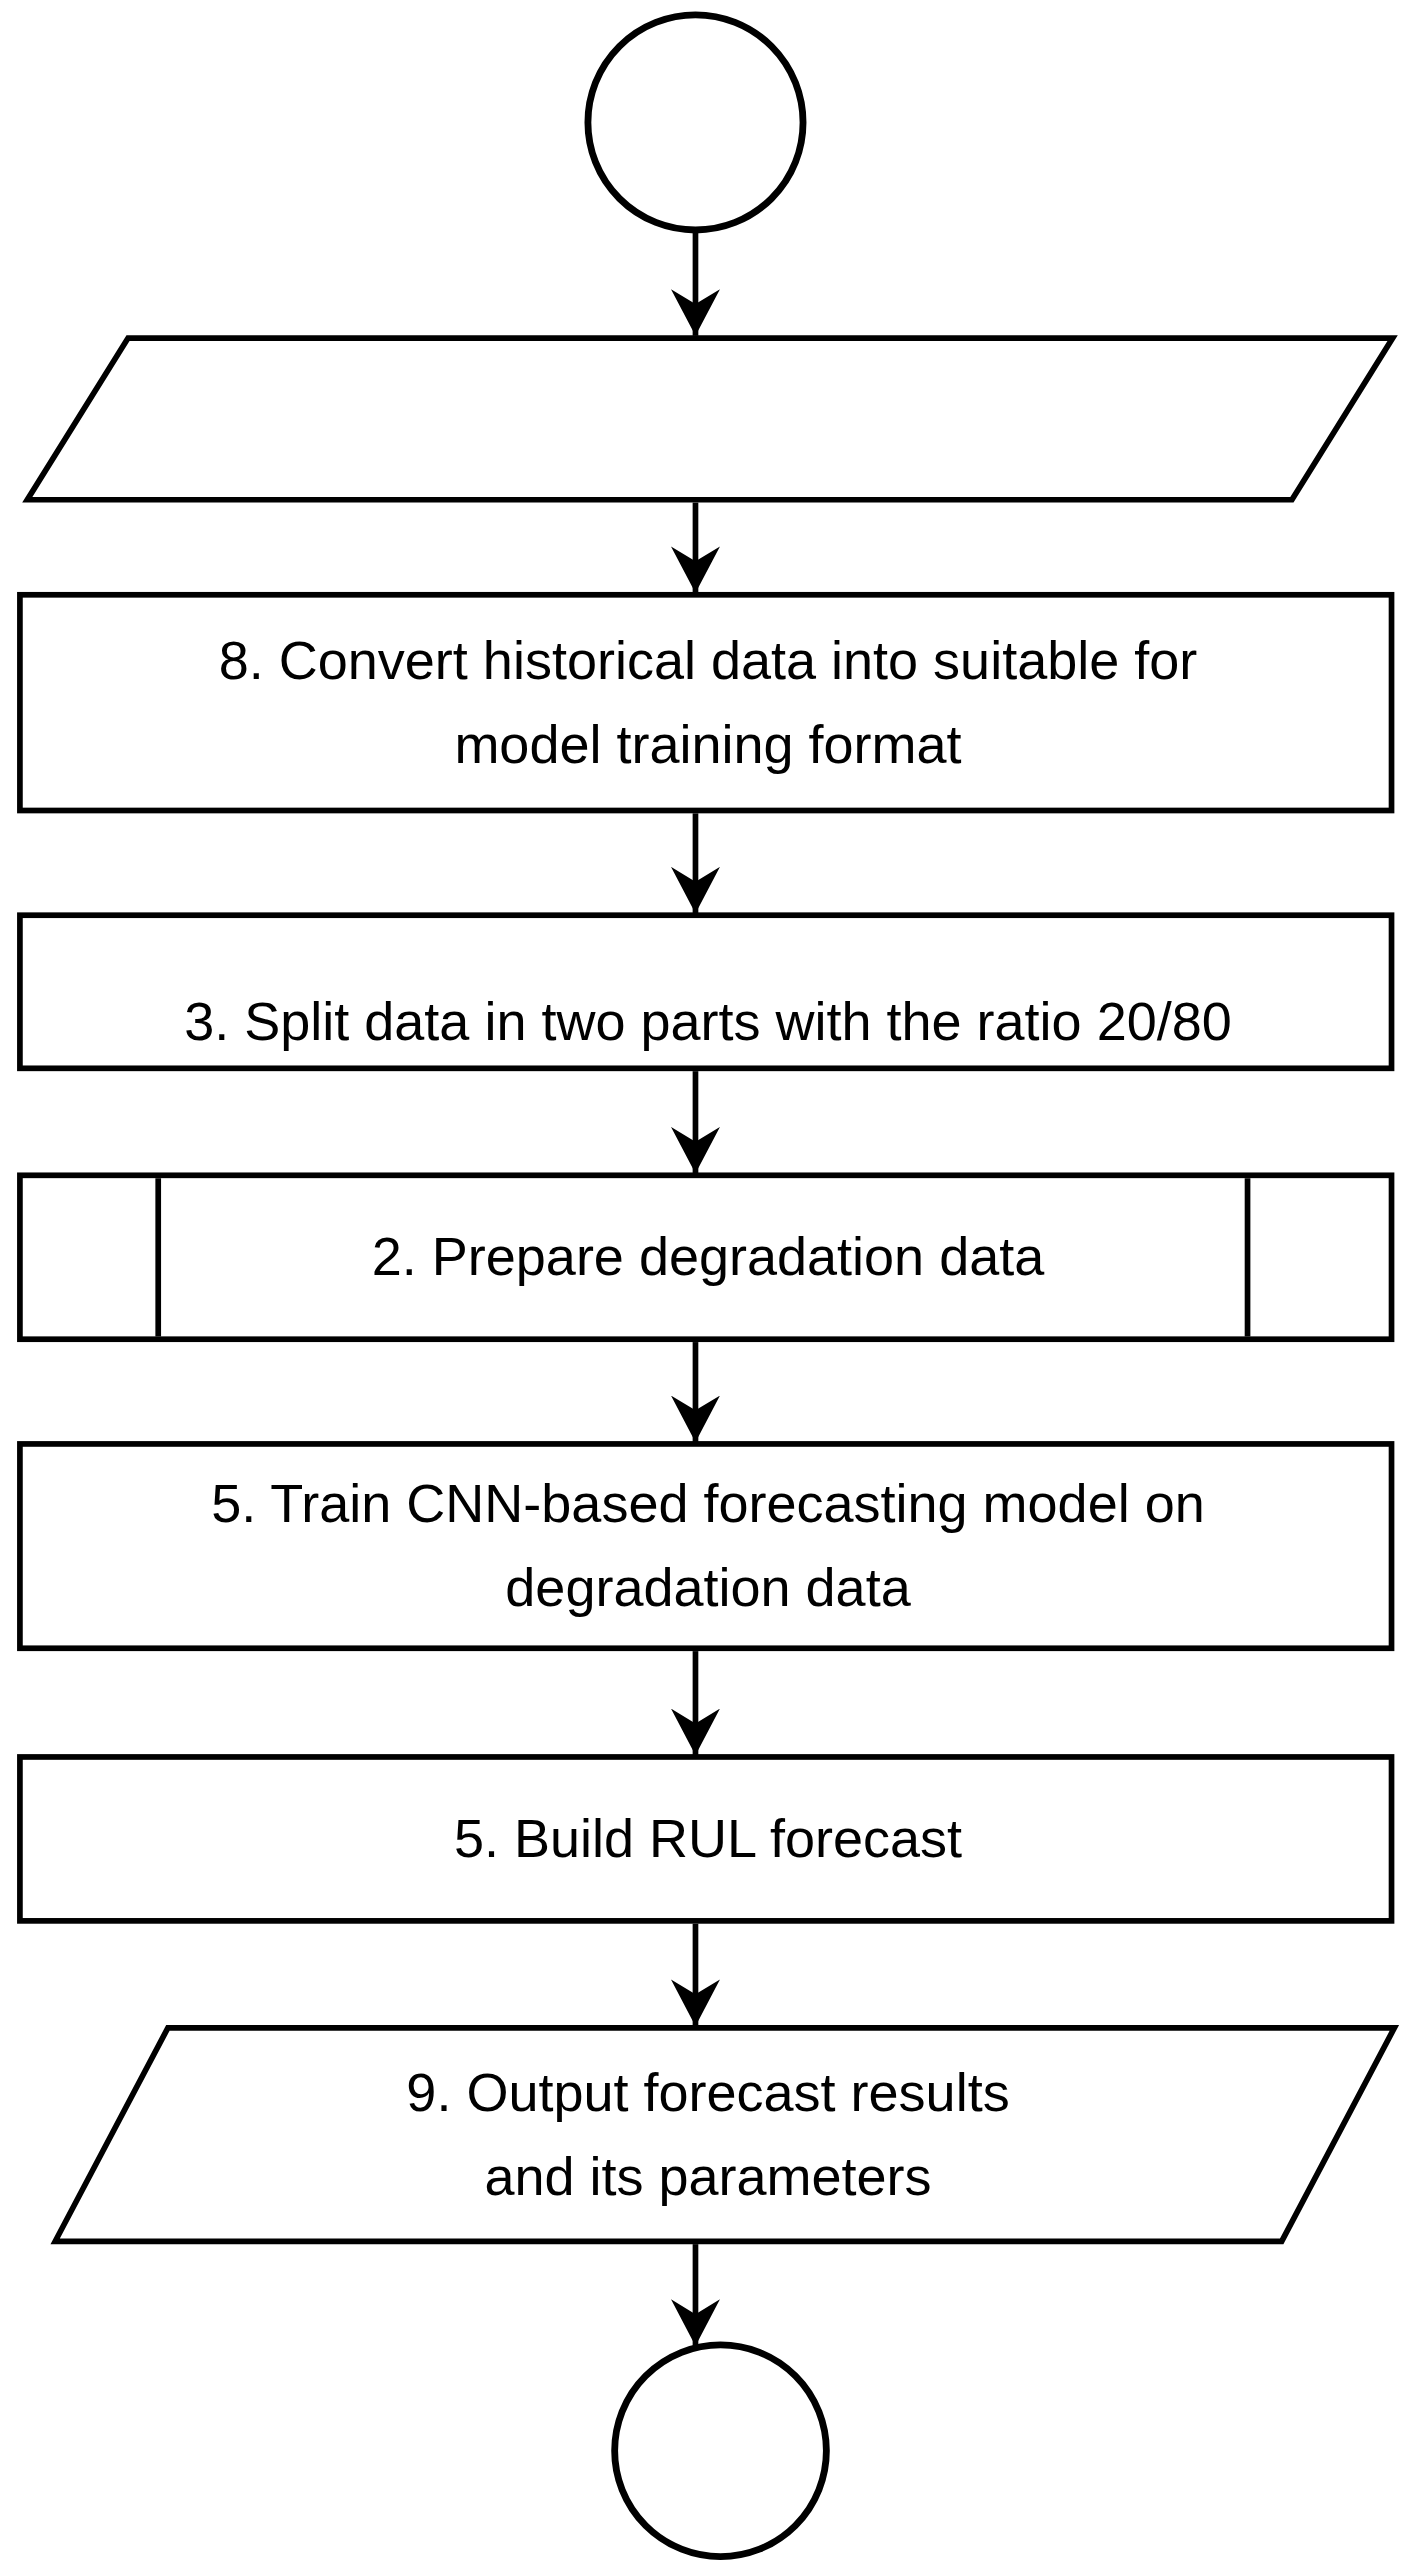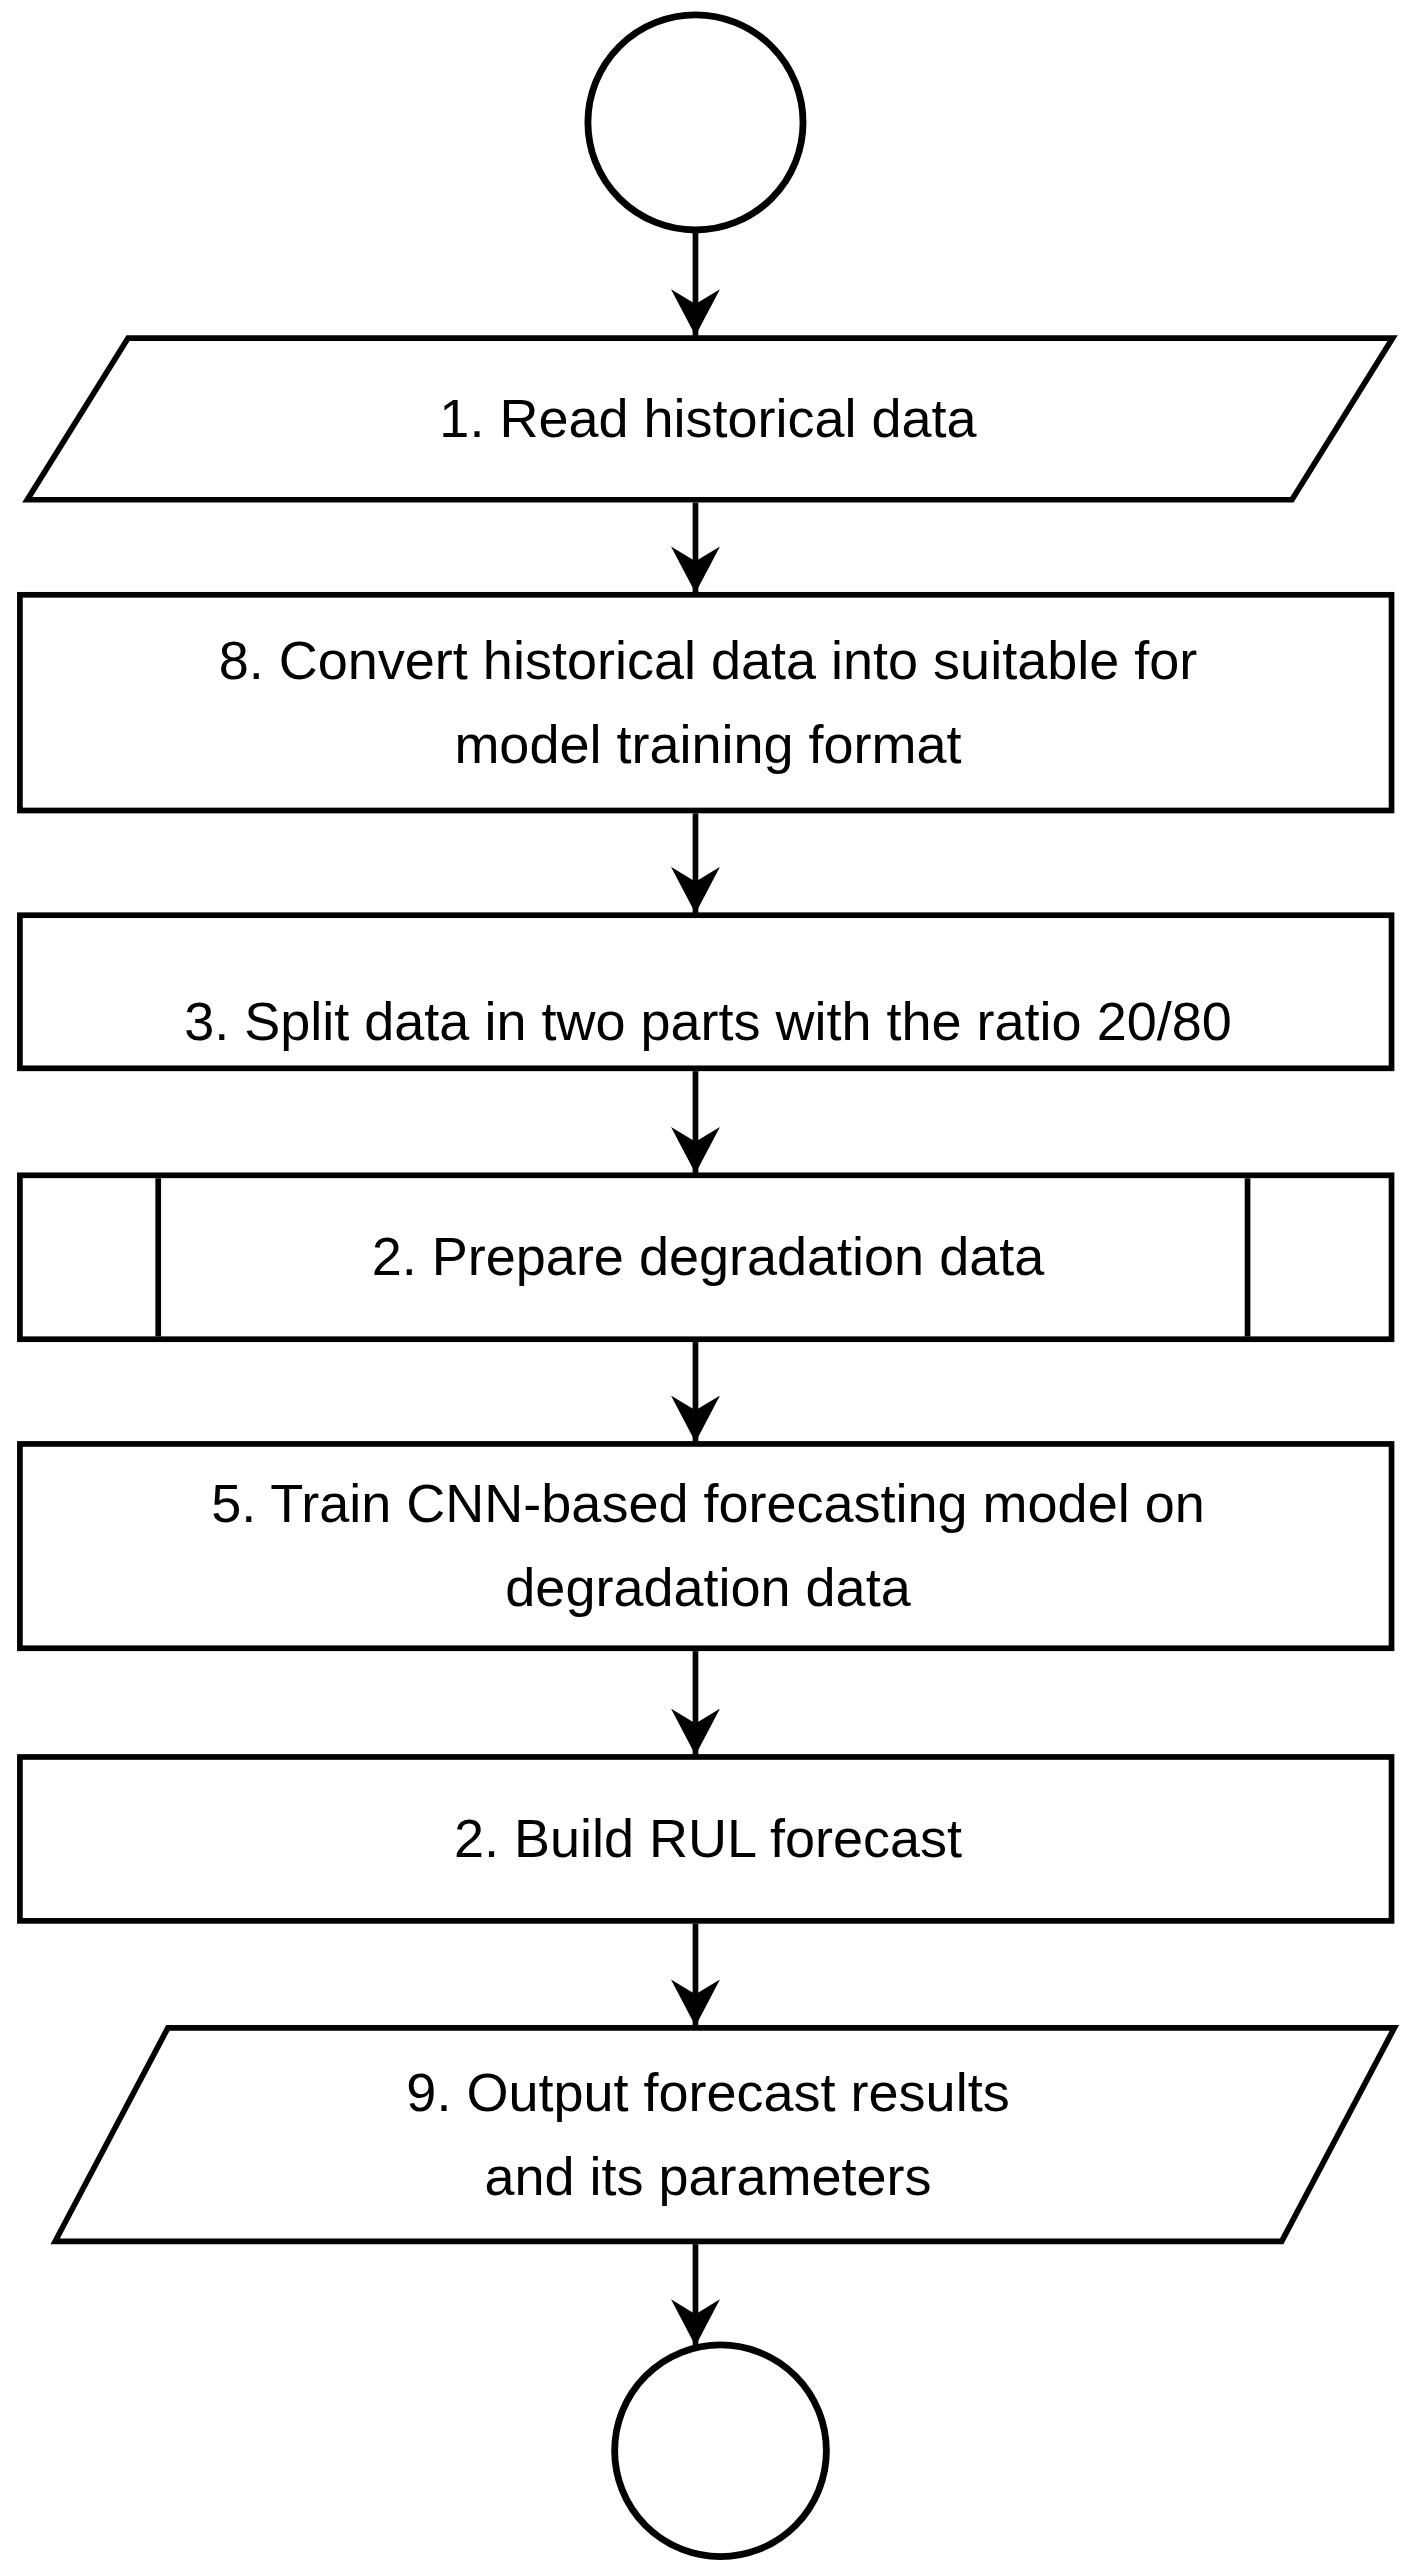--- a/index.html
+++ b/index.html
@@ -86,25 +86,24 @@
 
     <rect class="shape" x="35" y="2537" width="2410" height="359" stroke-width="10"></rect>
 
     <rect class="shape" x="35" y="3087" width="2410" height="288" stroke-width="10"></rect>
 
     <polygon class="shape" stroke-width="10" points="295,3563 2450,3563 2252,3938 97,3938"></polygon>
 
     <circle class="shape" cx="1266" cy="4306" r="186" stroke-width="12"></circle>
   </svg>
 
-  <div class="node-label lbl-1">1. Read historical data</div>
   <div class="node-label lbl-2">8. Convert historical data into suitable for
 model training format</div>
   <div class="node-label lbl-3">3. Split data in two parts with the ratio 20/80</div>
   <div class="node-label lbl-4">2. Prepare degradation data</div>
   <div class="node-label lbl-5">5. Train CNN-based forecasting model on
 degradation data</div>
-  <div class="node-label lbl-6">2. Build RUL forecast</div>
+  <div class="node-label lbl-6">5. Build RUL forecast</div>
   <div class="node-label lbl-7">9. Output forecast results
 and its parameters</div>
 
 </div>
 
 
 </body></html>

